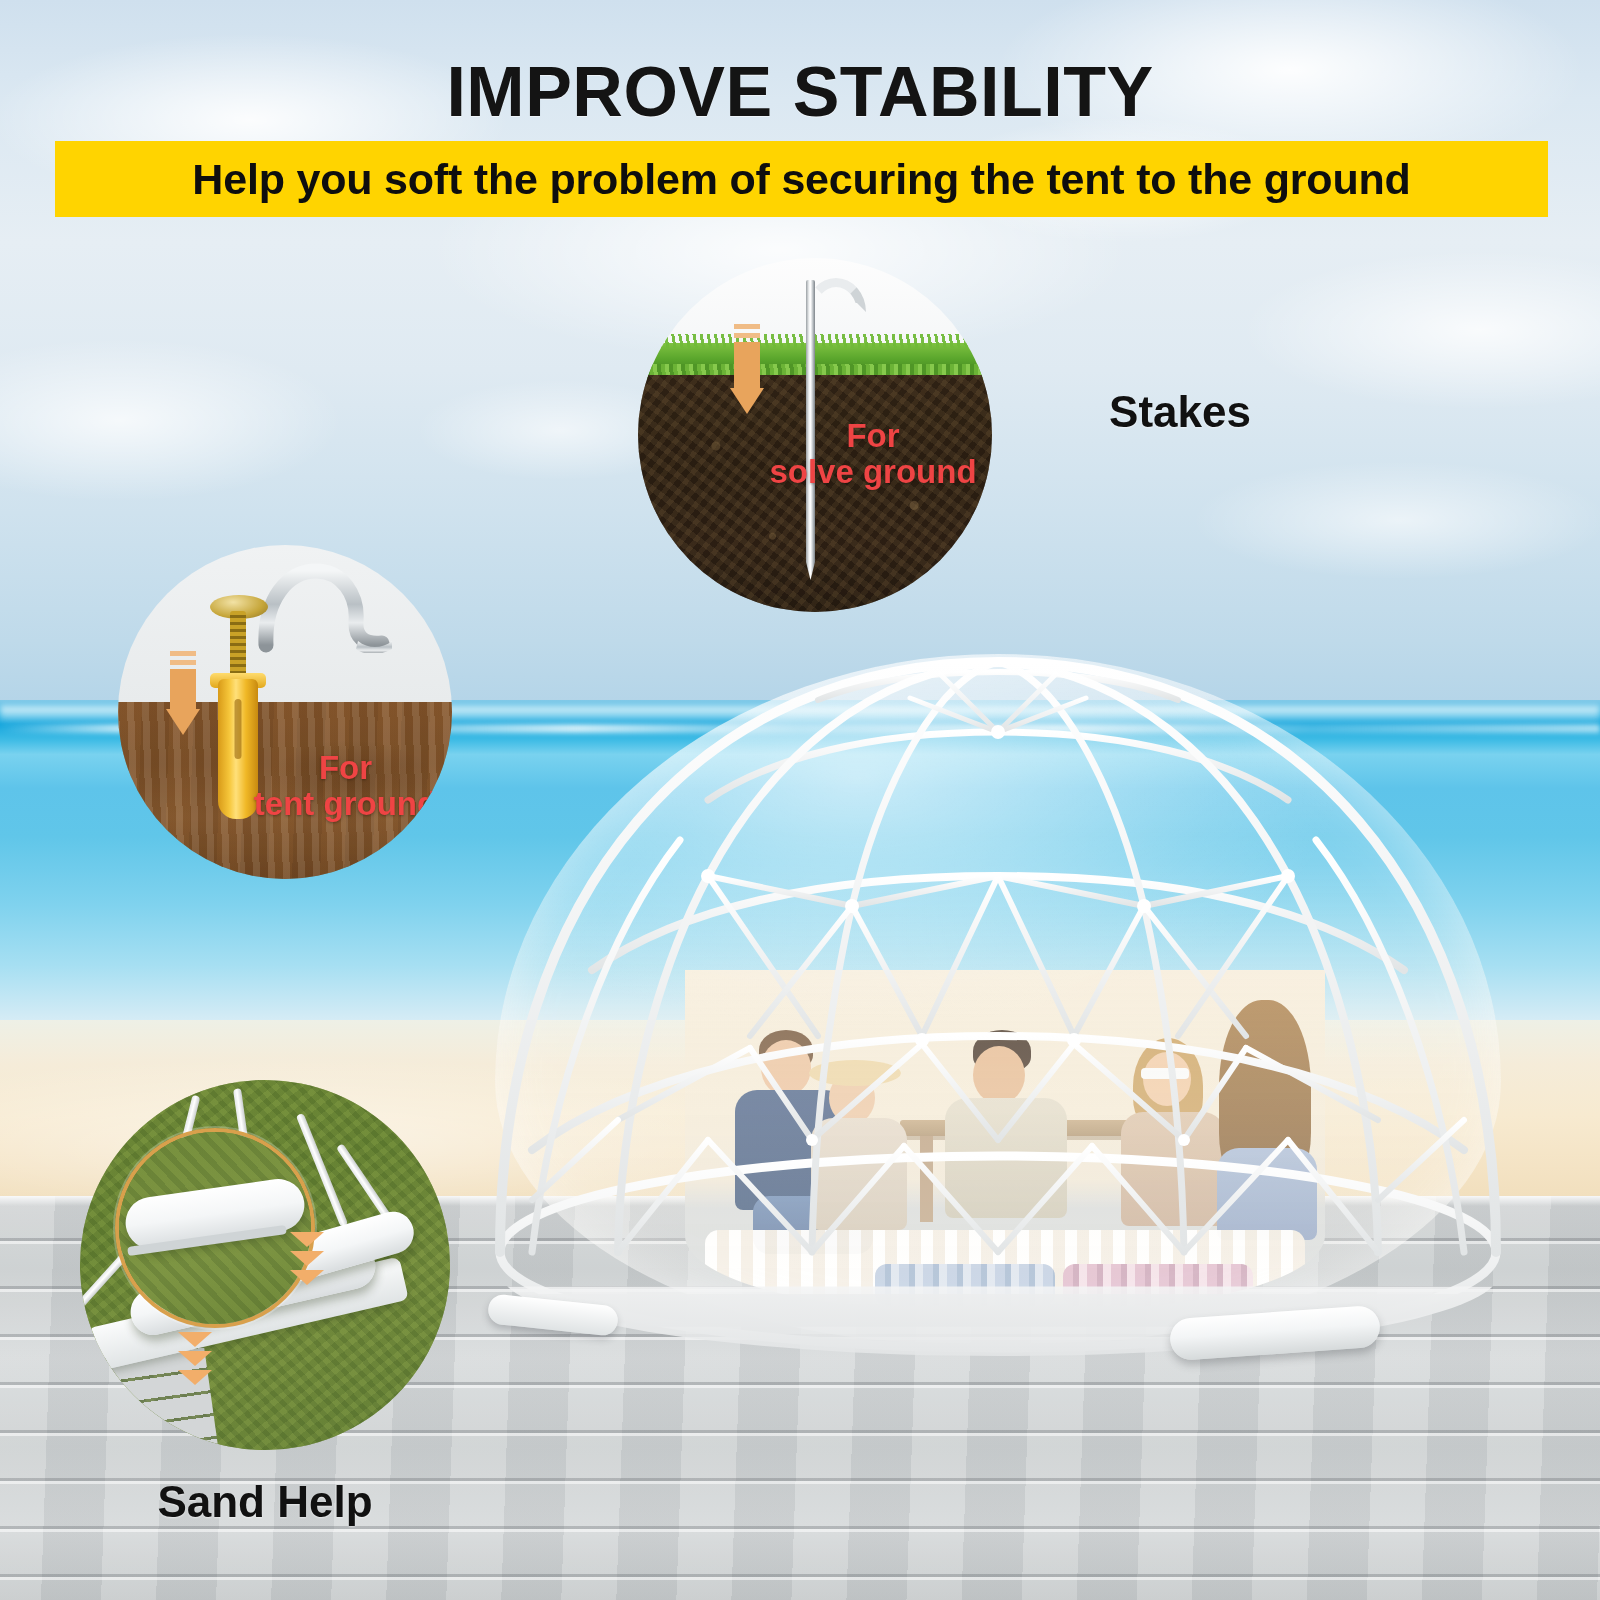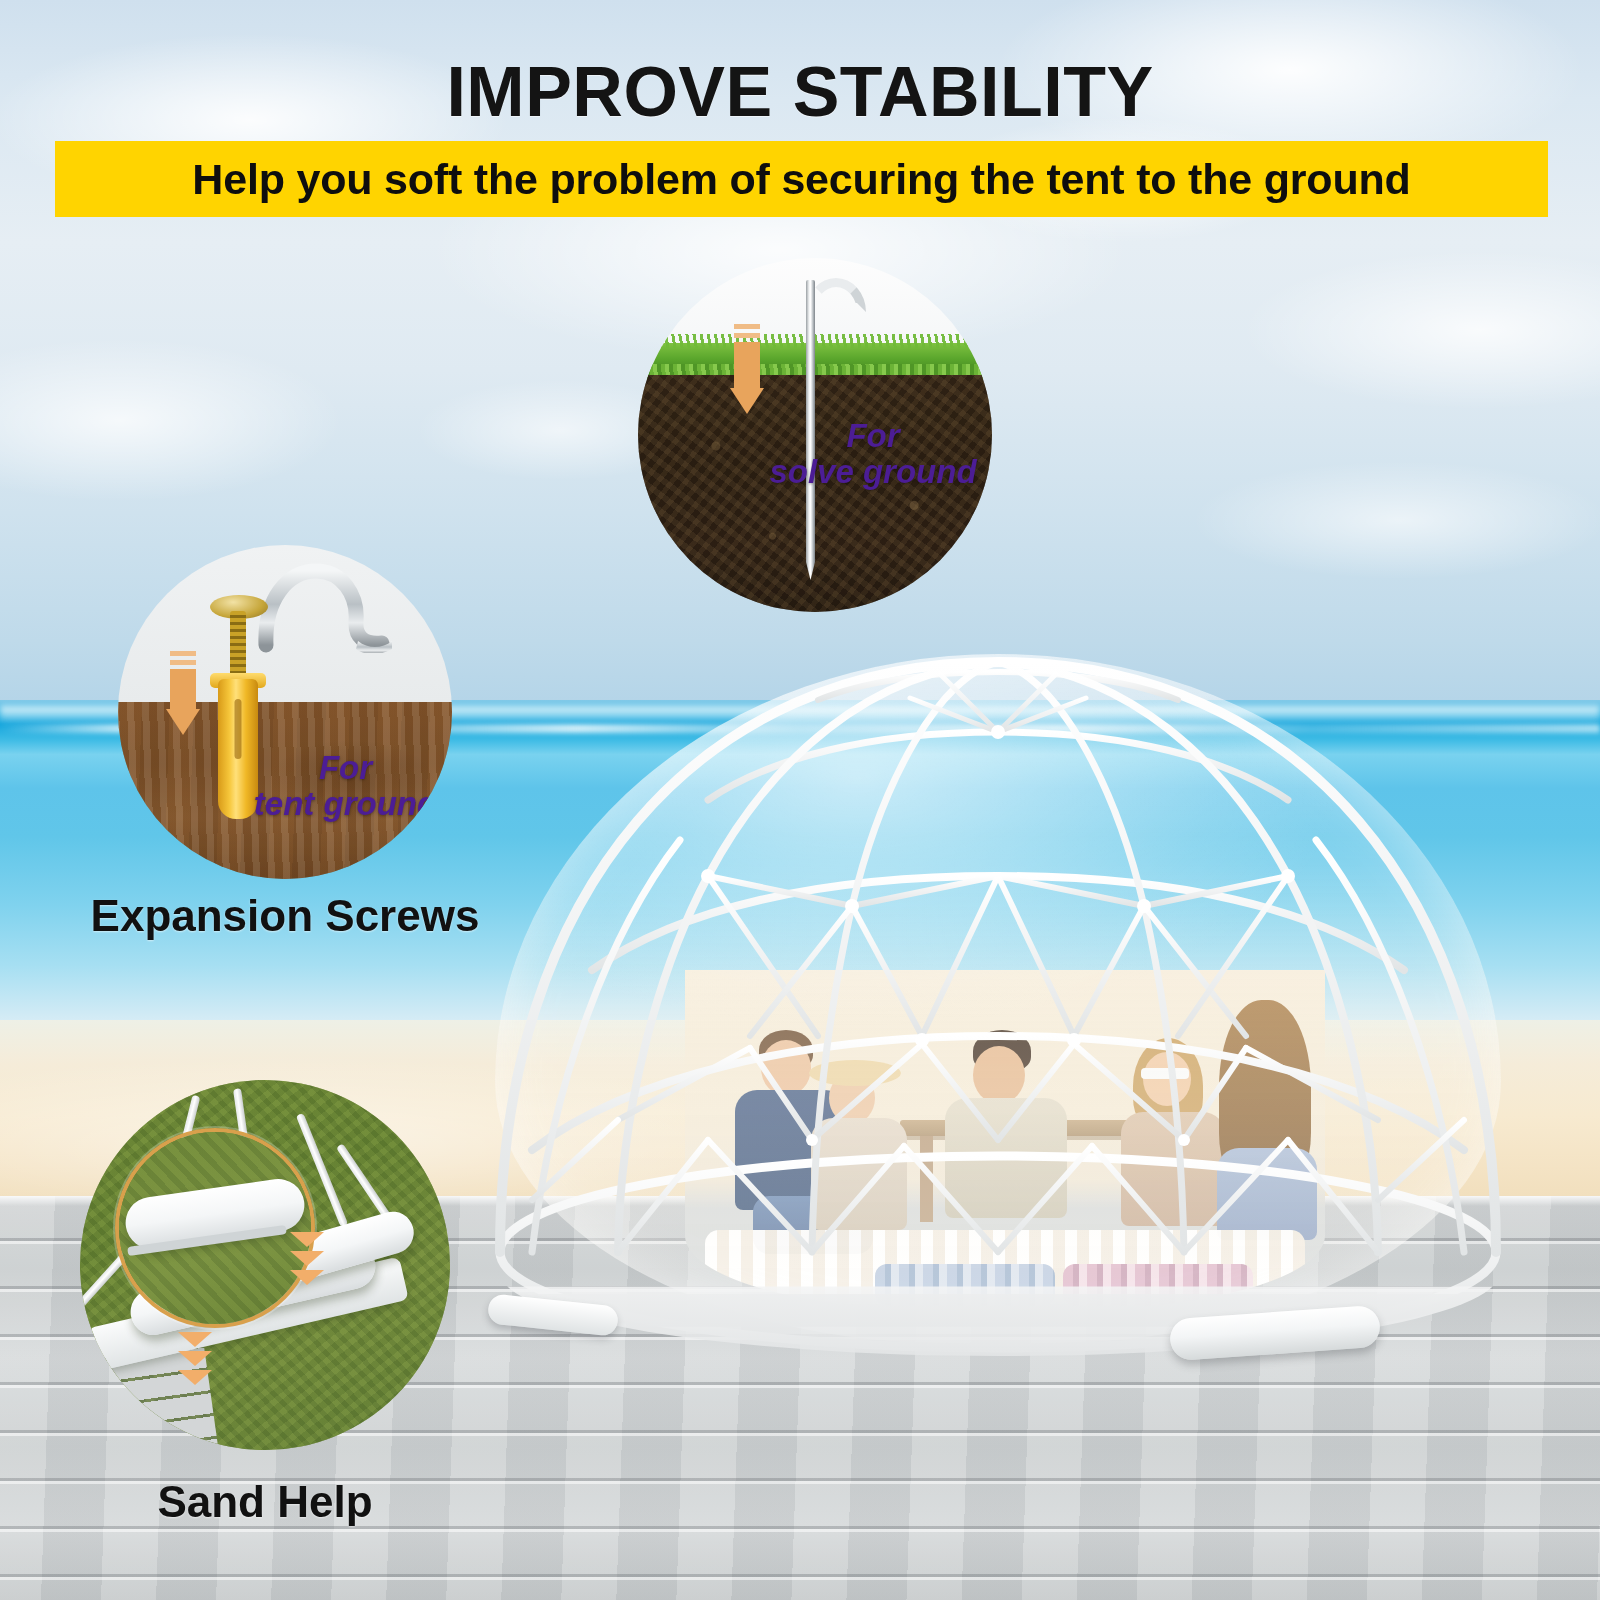--- a/index.html
+++ b/index.html
@@ -208,21 +208,21 @@
     position:absolute; width:34px;
   }
   .arrow-down .shaft{ width:26px; margin:0 auto; background:#E8A45C; }
   .arrow-down .tip{
     width:0;height:0;border-left:17px solid transparent;border-right:17px solid transparent;
     border-top:26px solid #E8A45C; margin:0 auto;
   }
   .arrow-down .dash{ width:26px; height:5px; margin:0 auto 4px; background:#F0BC86; }
   .circ-cap{
     position:absolute; text-align:center; font-weight:bold; line-height:1.08;
-    color:#4c1d95; font-size:33px; text-shadow:0 1px 3px rgba(0,0,0,.35);font-style:italic;
+    color:#ef4444; font-size:33px; text-shadow:0 1px 3px rgba(0,0,0,.35);
   }
 
   
   #c-hard{ left:118px; top:545px; width:334px; height:334px; }
   .hard-sky{ position:absolute; left:0; top:0; width:100%; height:47%;
     background:linear-gradient(180deg,#f0f2f3,#e8ebec); }
   .hard-wood{
     position:absolute; left:0; top:47%; width:100%; height:53%;
     background:
       repeating-linear-gradient(88deg, rgba(255,255,255,.10) 0 7px, rgba(90,55,25,.12) 7px 15px),
@@ -472,20 +472,21 @@
     <div class="tip"></div>
   </div>
 
   <div class="circ-cap" style="left:130px;top:160px;width:210px;">
     <div>For</div>
     <div>solve ground</div>
   </div>
 </div>
 
 <div class="lbl" id="lbl-alum">
+  <div>Stakes</div>
 </div>
 
 <div class="circle" id="c-hard">
   <div class="hard-sky"></div>
   <div class="hard-wood"></div>
 
   <svg class="hook-fast" viewBox="0 0 140 90">
     <defs>
       <linearGradient id="chrome" x1="0" y1="0" x2="0" y2="1">
         <stop offset="0" stop-color="#f4f6f7"></stop>
@@ -510,21 +511,20 @@
     <div class="tip"></div>
   </div>
 
   <div class="circ-cap" style="left:120px;top:205px;width:215px;">
     <div>For</div>
     <div>tent ground</div>
   </div>
 </div>
 
 <div class="lbl" id="lbl-exp">
-  <div>Expansion Screws</div>
 </div>
 
 <div class="circle" id="c-bags">
   <div class="bag-grass"></div>
   <div class="deckstrip"></div>
 
   <div class="pole" style="left:98px;top:14px;width:8px;height:120px;transform:rotate(14deg)"></div>
   <div class="pole" style="left:162px;top:8px;width:8px;height:130px;transform:rotate(-8deg)"></div>
   <div class="pole" style="left:238px;top:30px;width:8px;height:120px;transform:rotate(-22deg)"></div>
   <div class="pole" style="left:286px;top:56px;width:8px;height:110px;transform:rotate(-34deg)"></div>

